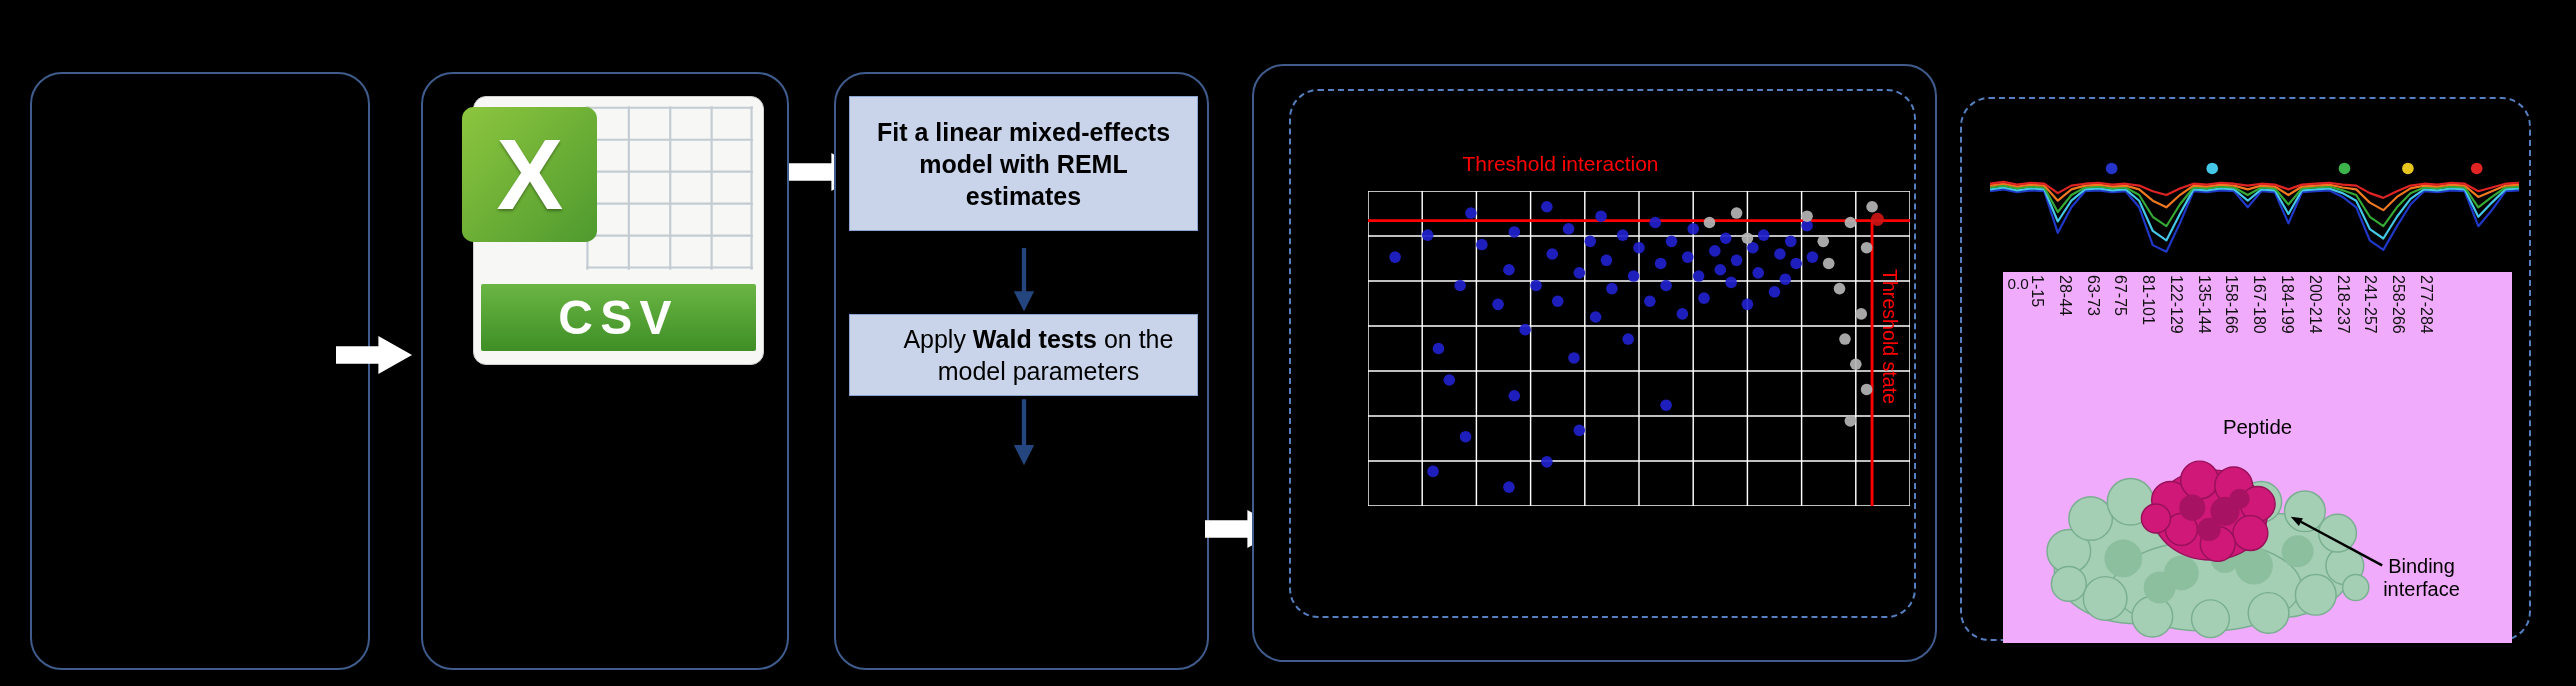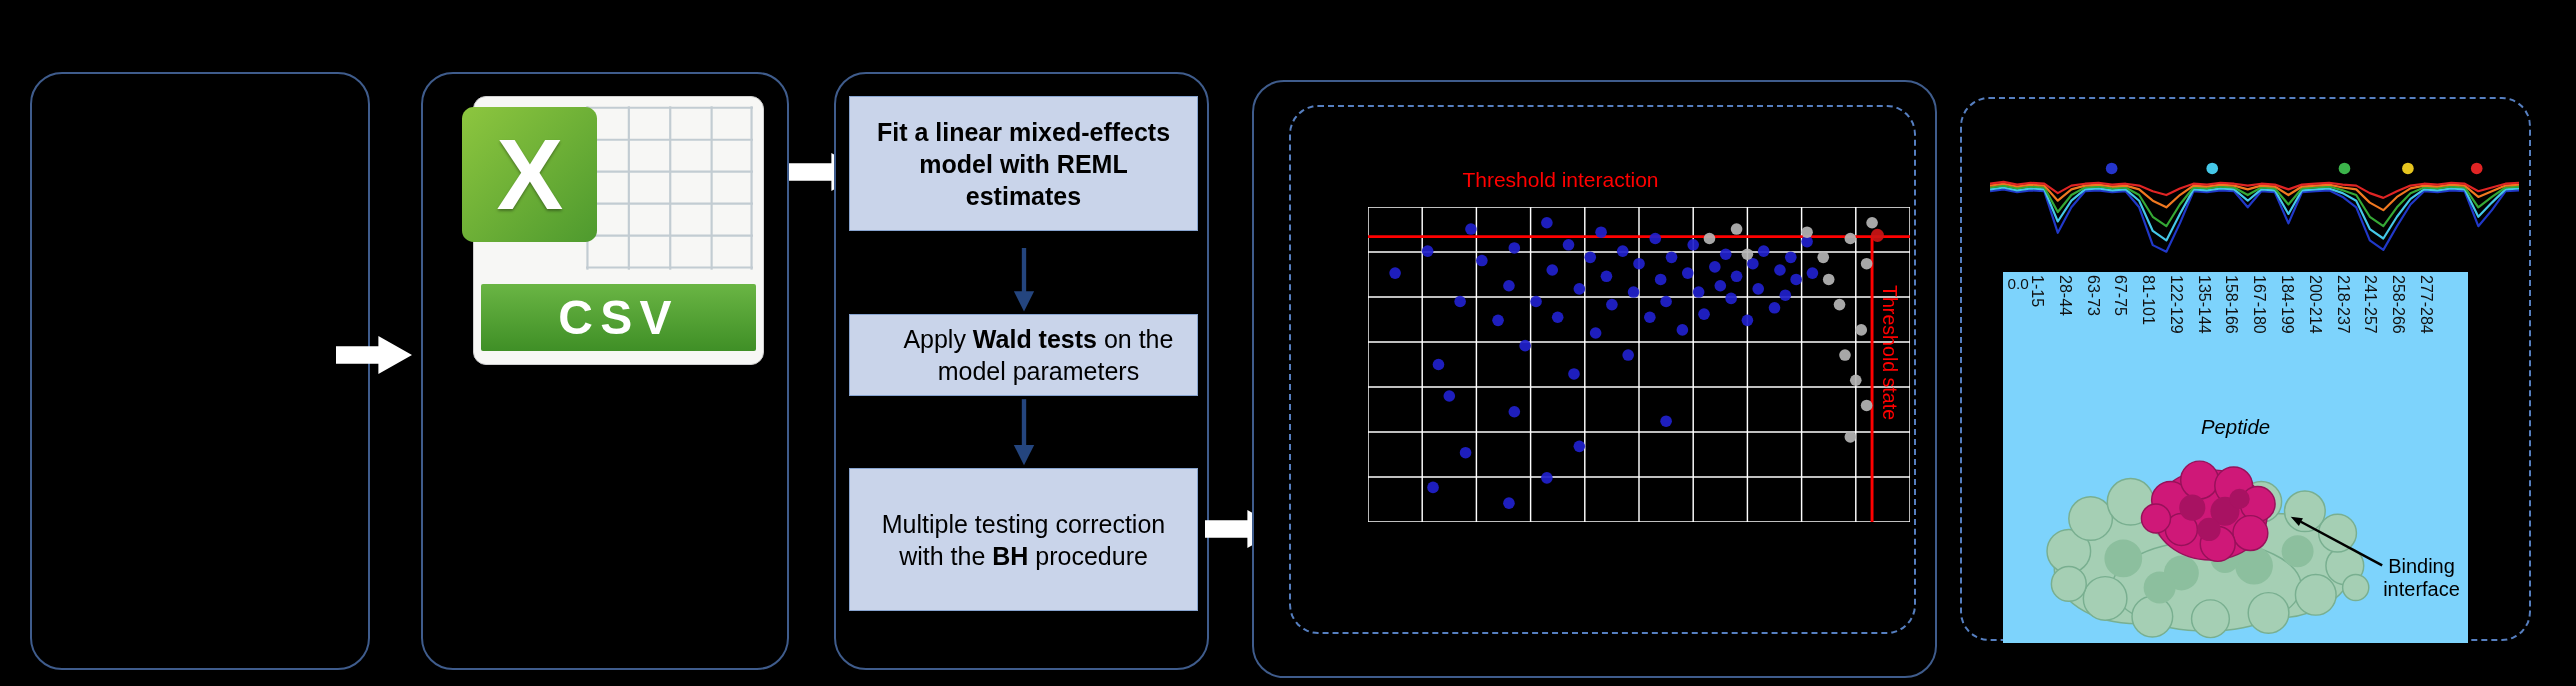--- a/index.html
+++ b/index.html
@@ -24,26 +24,26 @@
          text-shadow:0 2.2px 2.9px rgba(0,0,0,.35);}
   .csv-band{position:absolute;left:7.3px;right:7.3px;bottom:13px;height:67px;border-radius:2px;
             background:linear-gradient(#6ab544,#3f8f26);display:flex;align-items:center;
             justify-content:center;color:#fff;font-weight:bold;font-size:48px;letter-spacing:7.3px;}
   
   .scatter-title{position:absolute;left:124px;top:61px;width:291px;text-align:center;
                  color:#ff0000;font-size:21px;}
   .scatter-side-label{position:absolute;left:587px;top:178px;height:247px;color:#ff0000;
                       font-size:19.6px;writing-mode:vertical-rl;}
   
-  .white-panel{position:absolute;left:41px;top:173px;width:465px;height:371px;background:#7dd3fc;}
+  .white-panel{position:absolute;left:41px;top:173px;width:465px;height:371px;background:#f0abfc;padding-left:44px;}
   .zero-tick{position:absolute;left:4.4px;top:2.9px;font-size:15.3px;color:#111;}
   .peptide-labels{position:absolute;left:25px;top:2.9px;width:407px;height:137px;display:flex;
                   justify-content:space-between;}
   .peptide-label{writing-mode:vertical-rl;font-size:16px;color:#111;height:100%;}
-  .peptide-title{position:absolute;left:0;top:144px;width:100%;text-align:center;font-size:20.4px;color:#000;font-style:italic;}
+  .peptide-title{position:absolute;left:0;top:144px;width:100%;text-align:center;font-size:20.4px;color:#000;}
   .protein-svg{position:absolute;left:33px;top:163px;}
   .annot-layer{position:absolute;left:0;top:0;pointer-events:none;}
   .binding-label{position:absolute;left:372px;top:283px;width:93px;font-size:20px;line-height:1.15;
                  color:#000;text-align:center;}
 </style>
 </head>
 <body>
 
 <div class="panel" style="left:30px;top:72px;width:340px;height:598px;"></div>
 
@@ -91,32 +91,27 @@
   </svg>
   <div class="pbox" style="top:240px;height:82px;padding-left:40px;">
     <div>
       <span>Apply </span><b>Wald tests</b><span> on the model parameters</span>
     </div>
   </div>
   <svg class="down-arrow" style="top:325px;" width="32" height="68" viewBox="0 0 44 93">
     <line x1="22" y1="0" x2="22" y2="65" stroke="#24457e" stroke-width="6"></line>
     <polygon points="8,63 36,63 22,91" fill="#24457e"></polygon>
   </svg>
-  <div class="pbox" style="top:394px;height:143px;">
-    <div>
-      <span>Multiple testing correction with the </span><b>BH</b><span> procedure</span>
-    </div>
-  </div>
 </div>
 
 <svg class="flow-arrow" style="left:1205px;top:510px;" width="76" height="38" viewBox="0 0 104 52">
   <polygon points="0,14 58,14 58,0 104,26 58,52 58,38 0,38" fill="#ffffff"></polygon>
 </svg>
 
-<div class="panel" style="left:1252px;top:80px;width:685px;height:598px;">
+<div class="panel" style="left:1252px;top:64px;width:685px;height:598px;">
   <div class="dashed-panel" style="left:35px;top:23px;width:627px;height:529px;">
     <div class="scatter-title">Threshold interaction</div>
     <svg id="scatter-svg" style="position:absolute;left:77px;top:100px;" width="542" height="315" viewBox="0 0 746 434" preserveAspectRatio="none">
         <line x1="0" y1="0" x2="0" y2="434" stroke="#ffffff" stroke-width="2"></line>
         <line x1="74.6" y1="0" x2="74.6" y2="434" stroke="#ffffff" stroke-width="2"></line>
         <line x1="149.2" y1="0" x2="149.2" y2="434" stroke="#ffffff" stroke-width="2"></line>
         <line x1="223.8" y1="0" x2="223.8" y2="434" stroke="#ffffff" stroke-width="2"></line>
         <line x1="298.4" y1="0" x2="298.4" y2="434" stroke="#ffffff" stroke-width="2"></line>
         <line x1="373" y1="0" x2="373" y2="434" stroke="#ffffff" stroke-width="2"></line>
         <line x1="447.6" y1="0" x2="447.6" y2="434" stroke="#ffffff" stroke-width="2"></line>

